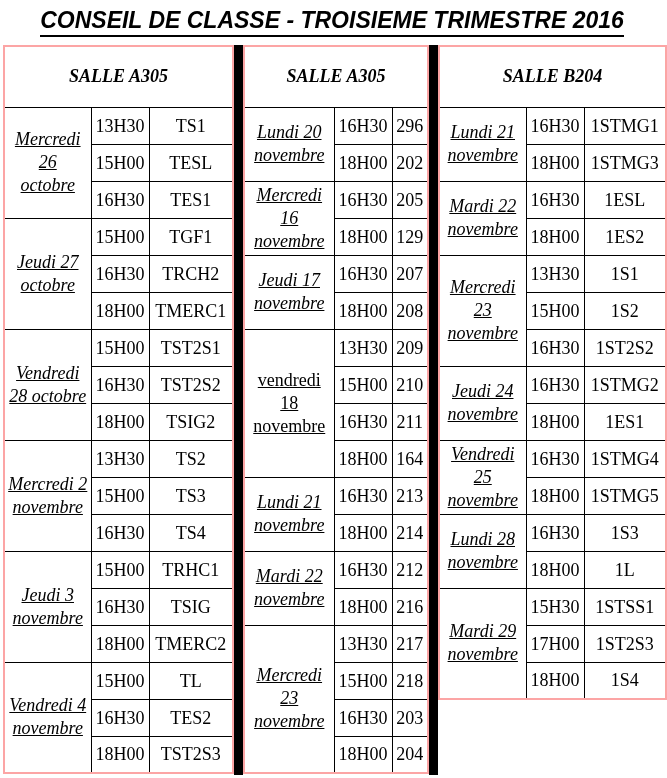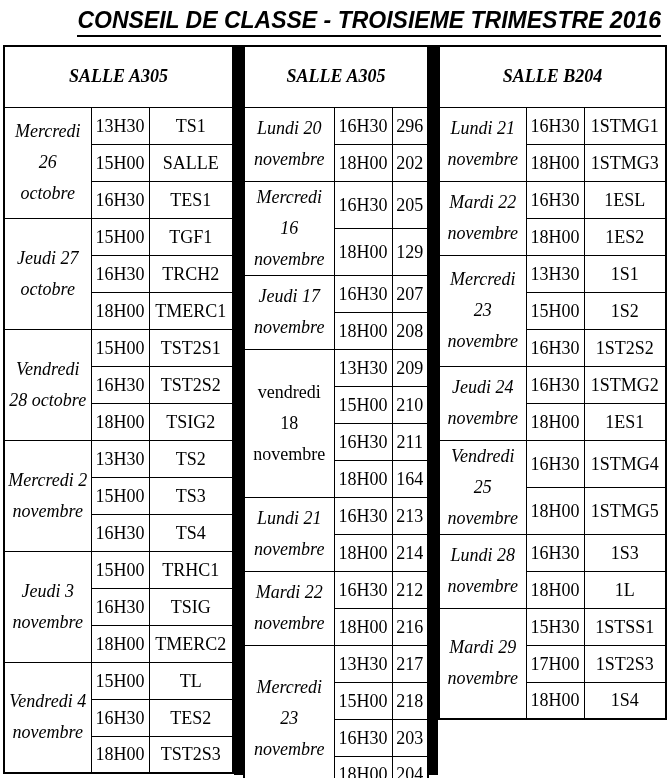--- a/index.html
+++ b/index.html
@@ -8,21 +8,21 @@
     width: 667px;
     height: 778px;
     background: #ffffff;
     color: #000000;
     font-family: "Liberation Serif", serif;
     overflow: hidden;
   }
   .title-wrap {
     margin: 7px 0 0 3px;
     width: 658px;
-    text-align: right;
+    text-align: center;
   }
   .title {
     display: inline-block;
     font-family: "Liberation Sans", sans-serif;
     font-weight: bold;
     font-style: italic;
     font-size: 23px;
     line-height: 27px;
     border-bottom: 2px solid #000000;
     padding-bottom: 1px;
@@ -36,42 +36,43 @@
   .sep {
     flex: none;
     width: 9px;
     height: 730px;
     background: #000000;
   }
   table.grp {
     flex: none;
     border-collapse: collapse;
     table-layout: fixed;
-    border: 2px solid #000000;
+    border: 2px solid #fca5a5;
     background: #ffffff;
   }
   table.grp td {
     border: 1px solid #000000;
     text-align: center;
     vertical-align: middle;
     padding: 0;
     font-size: 18px;
     overflow: hidden;
   }
   tr.head { height: 61px; }
   tr.body { height: 37px; }
   td.room {
     font-weight: bold;
     font-style: italic;
     font-size: 20px;
   }
   td.date {
     font-style: italic;
     white-space: pre-line;
-    line-height: 31px;
+    line-height: 23px;
+    text-decoration: underline;
   }
   td.date.upright { font-style: normal; }
   td.time, td.label { line-height: 20px; }
 </style>
 </head>
 <body>
 
 <div class="page">
   <div class="title-wrap">
     <span class="title">CONSEIL DE CLASSE - TROISIEME TRIMESTRE 2016</span>
@@ -89,21 +90,21 @@
           </tr>
           <tr class="body">
             <td class="date" rowspan="3">Mercredi
 26
 octobre</td>
             <td class="time">13H30</td>
             <td class="label">TS1</td>
           </tr>
           <tr class="body">
             <td class="time">15H00</td>
-            <td class="label">SALLE</td>
+            <td class="label">TESL</td>
           </tr>
           <tr class="body">
             <td class="time">16H30</td>
             <td class="label">TES1</td>
           </tr>
           <tr class="body">
             <td class="date" rowspan="3">Jeudi 27
 octobre</td>
             <td class="time">15H00</td>
             <td class="label">TGF1</td>

